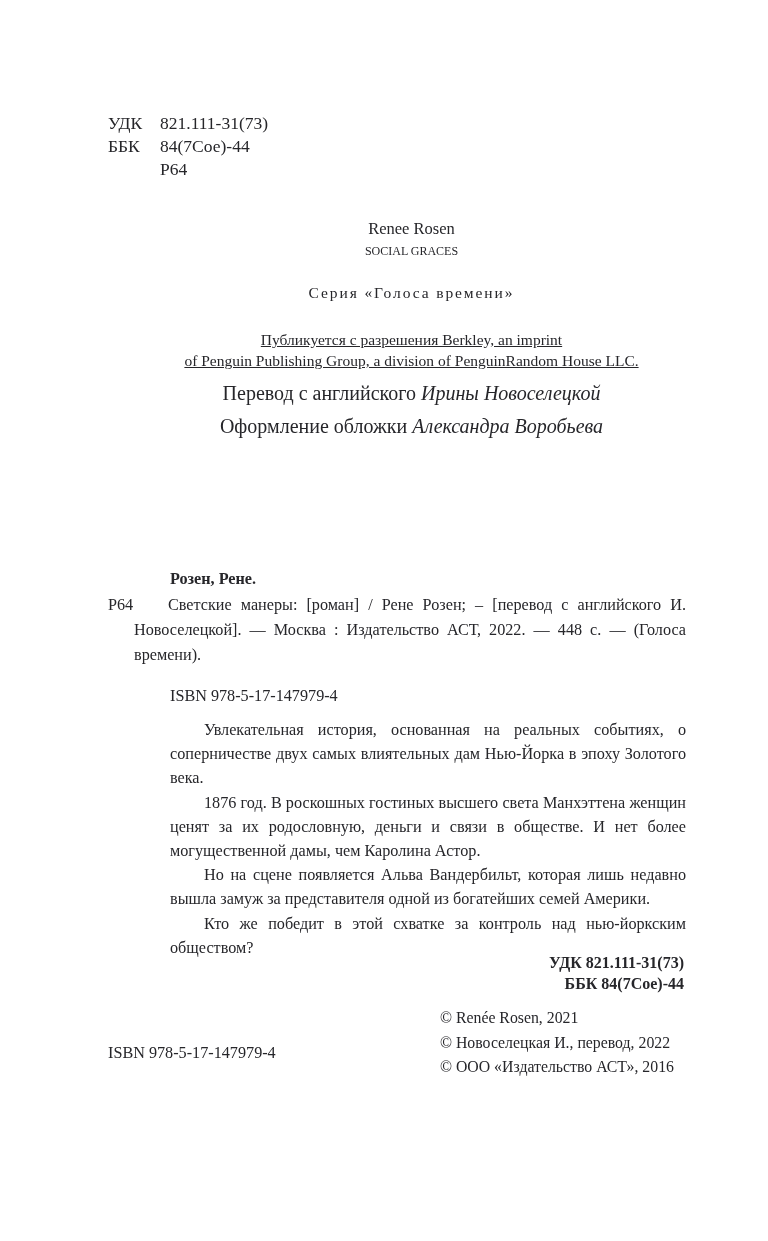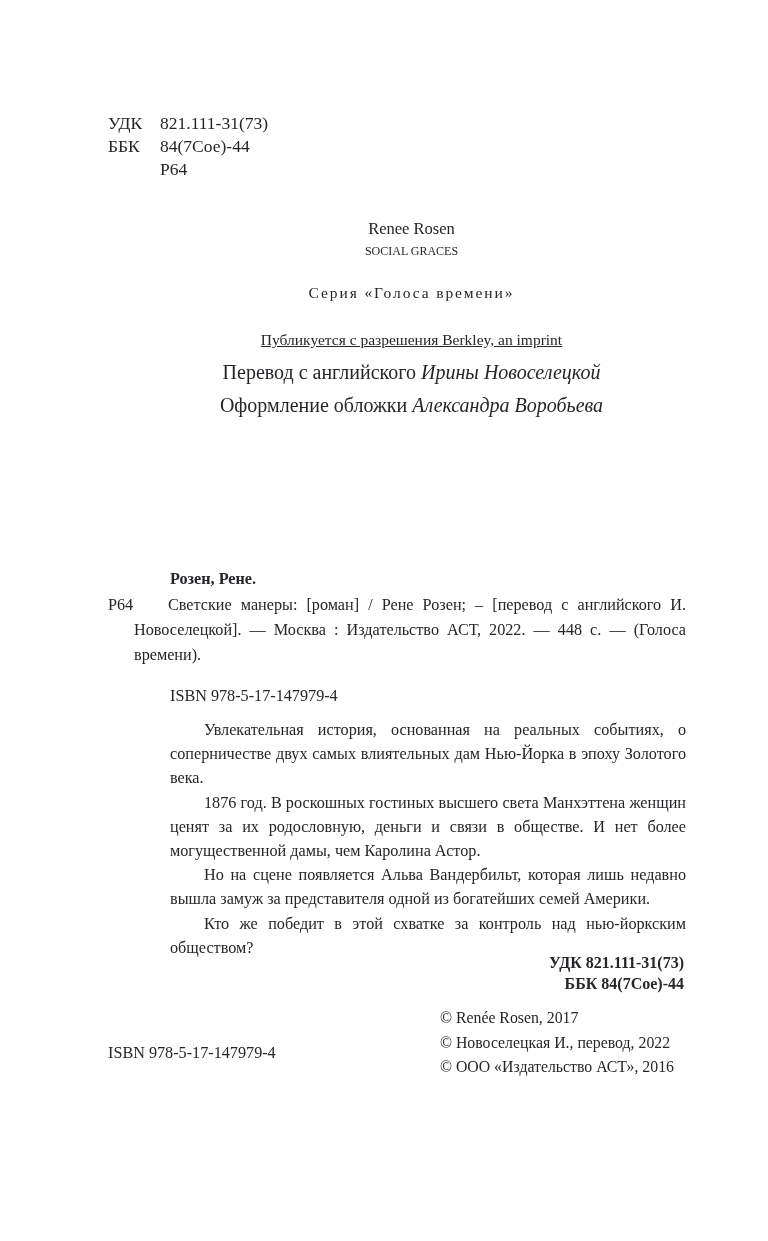--- a/index.html
+++ b/index.html
@@ -201,20 +201,21 @@
 
   <div class="center-block">
 
     <div class="orig-author">Renee Rosen</div>
     <div class="orig-title">SOCIAL GRACES</div>
 
     <div class="series-line">Серия «Голоса времени»</div>
 
     <div class="permission">
       <span>Публикуется с разрешения Berkley, an imprint</span>
+      <span>of Penguin Publishing Group, a division of PenguinRandom House LLC.</span>
     </div>
 
     <div class="credit">
       <span>Перевод с английского </span><span class="credit-name">Ирины Новоселецкой</span>
     </div>
 
     <div class="credit">
       <span>Оформление обложки </span><span class="credit-name">Александра Воробьева</span>
     </div>
 
@@ -239,20 +240,20 @@
     </div>
 
   </div>
 
   <div class="class-repeat">
     <span>УДК 821.111-31(73)</span>
     <span>ББК 84(7Сое)-44</span>
   </div>
 
   <div class="copyright">
-    <span>© Renée Rosen, 2017</span>
+    <span>© Renée Rosen, 2021</span>
     <span>© Новоселецкая И., перевод, 2022</span>
     <span>© ООО «Издательство АСТ», 2016</span>
   </div>
 
   <div class="isbn-bottom">ISBN 978-5-17-147979-4</div>
 
 </div>
 
 </body></html>

